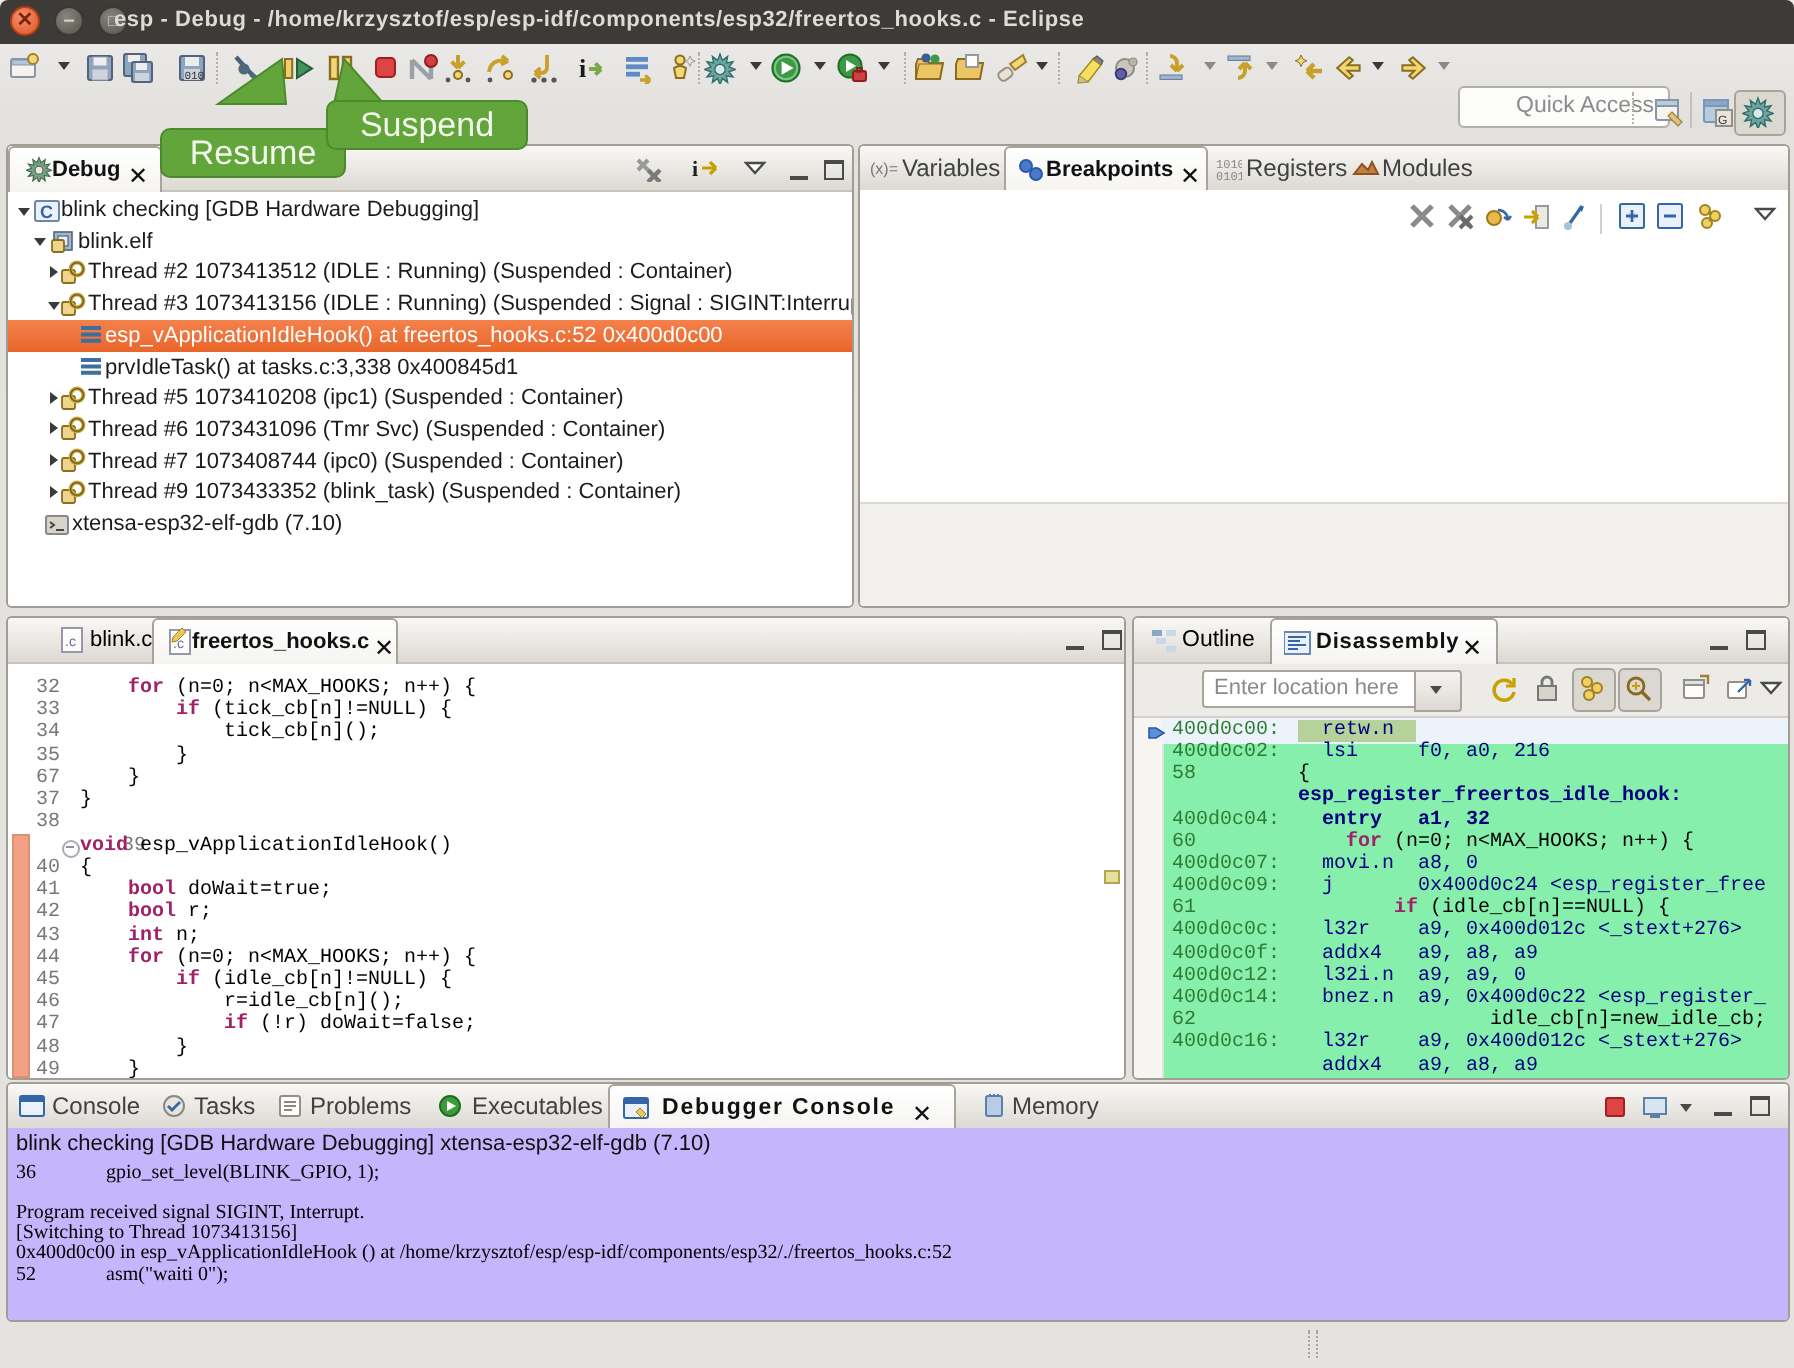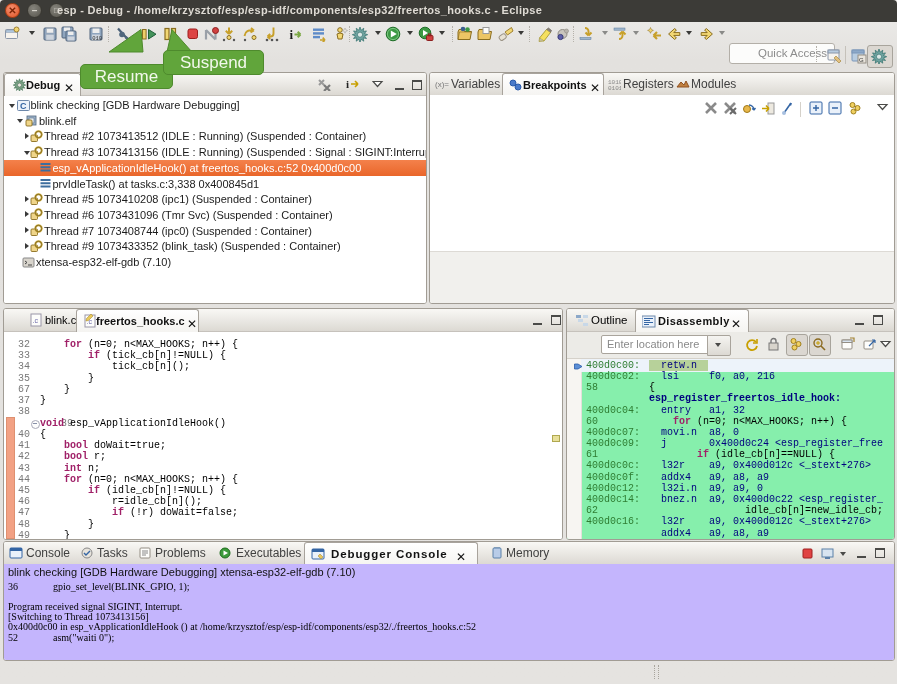--- a/index.html
+++ b/index.html
@@ -514,21 +514,21 @@
 <div style="position:absolute;left:0;top:0;width:14px;bottom:0;background:#F7F5F2;border-right:1px solid #E4E0DA;"></div>
 <div style="position:absolute;left:14px;top:0px;right:0;height:13px;background:#EDF3FA;"></div>
 <div class="dline" style="left:19px;top:1.8px;"><span class="addr">400d0c00:</span></div>
         <div class="dline" style="left:82px;top:1.8px;"><span style="background:#B7D19A;color:#00007F;padding-right:5px;">  retw.n </span></div>
 <div class="dline" style="left:19px;top:12.98px;"><span class="addr">400d0c02:</span></div>
         <div class="dline" style="left:82px;top:12.98px;"><span class="asm">  lsi     f0, a0, 216</span></div>
 <div class="dline" style="left:19px;top:24.16px;"><span class="addr">58</span></div>
         <div class="dline" style="left:82px;top:24.16px;">{</div>
 <div class="dline" style="left:82px;top:35.339999999999996px;"><span class="asm" style="font-weight:bold;">esp_register_freertos_idle_hook:</span></div>
 <div class="dline" style="left:19px;top:46.519999999999996px;"><span class="addr">400d0c04:</span></div>
-        <div class="dline" style="left:82px;top:46.519999999999996px;"><span class="asm">  entry   a1, 32</span></div>
+        <div class="dline" style="left:82px;top:46.519999999999996px;font-weight:bold;"><span class="asm">  entry   a1, 32</span></div>
 <div class="dline" style="left:19px;top:57.699999999999996px;"><span class="addr">60</span></div>
         <div class="dline" style="left:82px;top:57.699999999999996px;">    <span class="kw">for</span> (n=0; n&lt;MAX_HOOKS; n++) {</div>
 <div class="dline" style="left:19px;top:68.88px;"><span class="addr">400d0c07:</span></div>
         <div class="dline" style="left:82px;top:68.88px;"><span class="asm">  movi.n  a8, 0</span></div>
 <div class="dline" style="left:19px;top:80.05999999999999px;"><span class="addr">400d0c09:</span></div>
         <div class="dline" style="left:82px;top:80.05999999999999px;"><span class="asm">  j       0x400d0c24 &lt;esp_register_free</span></div>
 <div class="dline" style="left:19px;top:91.24px;"><span class="addr">61</span></div>
         <div class="dline" style="left:82px;top:91.24px;">        <span class="kw">if</span> (idle_cb[n]==NULL) {</div>
 <div class="dline" style="left:19px;top:102.42px;"><span class="addr">400d0c0c:</span></div>
         <div class="dline" style="left:82px;top:102.42px;"><span class="asm">  l32r    a9, 0x400d012c &lt;_stext+276&gt;</span></div>

